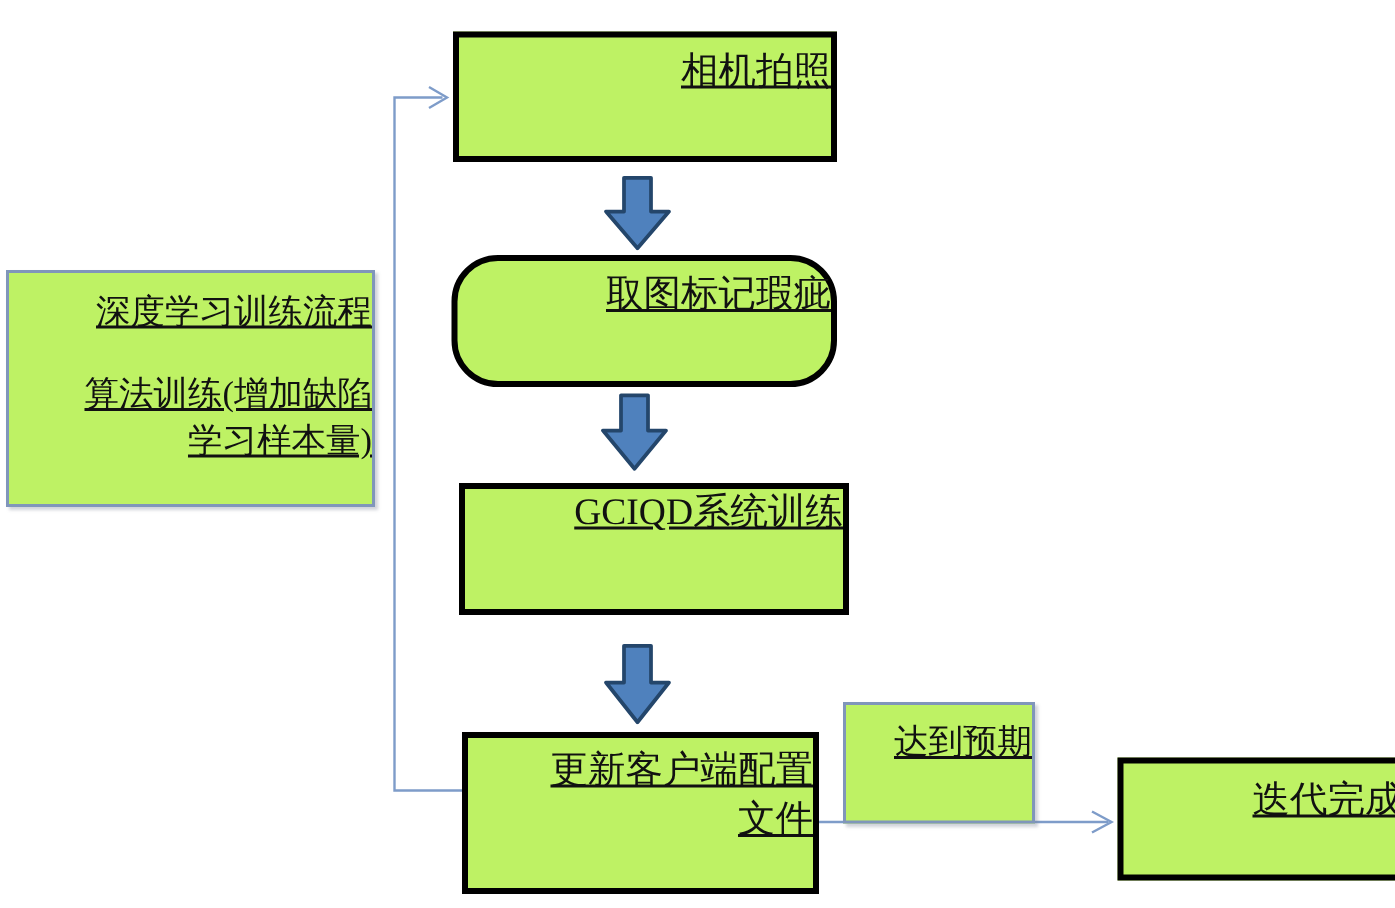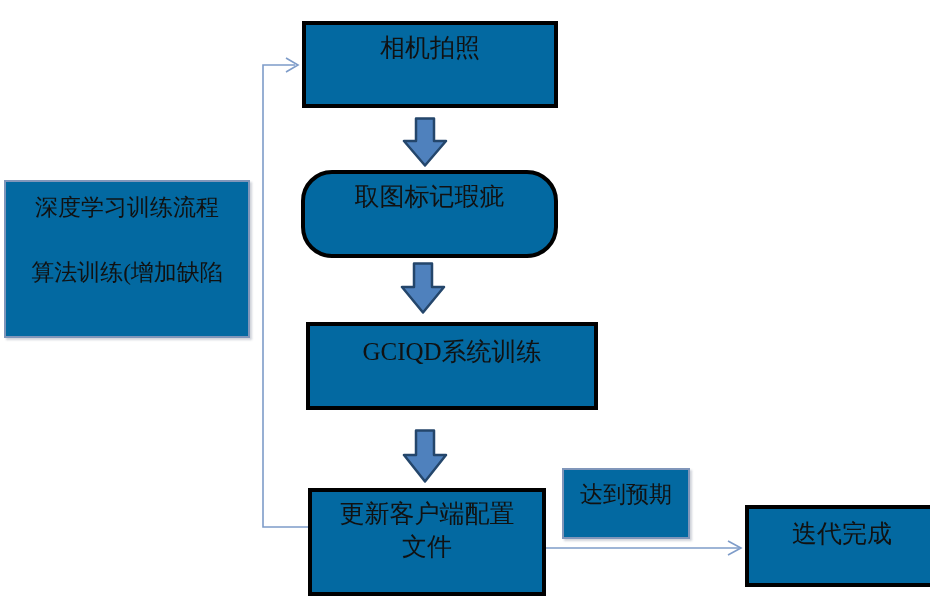--- a/index.html
+++ b/index.html
@@ -20,44 +20,45 @@
   .canvas{
     position:relative;
     width:930px;
     height:605px;
     background:var(--bg);
     overflow:hidden;
   }
   .node{
     position:absolute;
     box-sizing:border-box;
-    background:#0369a1;
-    text-align:center;
+    background:#bef264;
+    text-align:right;
     font-size:25px;
     line-height:1.3;
+    text-decoration:underline;
   }
   .node.black{
     border:4px solid var(--border-black);
   }
   .node.thin{
     border:2px solid var(--thin-blue);
     box-shadow:2px 2px 2px rgba(120,130,150,0.35);
   }
   .box-camera{left:302px;top:21px;width:256px;height:87px;padding-top:7px;}
   .box-mark{left:301px;top:170px;width:257px;height:88px;padding-top:7px;border-radius:31px;}
-  .box-train{left:306px;top:322px;width:292px;height:88px;padding-top:10px;}
+  .box-train{left:306px;top:322px;width:260px;height:88px;}
   .box-update{left:308px;top:488px;width:238px;height:108px;border-width:5px;padding-top:6px;}
   .box-done{left:745px;top:505px;width:194px;height:82px;padding-top:9px;}
-  .box-expect{left:562px;top:468px;width:128px;height:71px;padding-top:10px;font-size:23px;}
+  .box-expect{left:562px;top:468px;width:128px;height:81px;padding-top:10px;font-size:23px;}
   .box-info{
     left:4px;top:180px;width:246px;height:158px;
     font-size:23px;line-height:31px;padding-top:10px;
   }
   .box-info p{margin:0;}
-  .box-info .gap{margin-top:34px;}
+  .box-info .gap{margin-top:24px;}
   .block-arrow{position:absolute;}
   .block-arrow polygon{
     fill:var(--arrow-fill);
     stroke:var(--arrow-stroke);
     stroke-width:2.5;
     stroke-linejoin:round;
   }
   .arrow-1{left:402px;top:117px;}
   .arrow-2{left:400px;top:262px;}
   .arrow-3{left:402px;top:429px;}
@@ -80,20 +81,21 @@
     <polyline points="308,527 263,527 263,65 295,65"></polyline>
     <polyline points="286,58 298,65 286,72"></polyline>
 
     <polyline points="513,548 739,548"></polyline>
     <polyline points="728,541 741,548 728,555"></polyline>
   </svg>
 
   <div class="node thin box-info">
     <p>深度学习训练流程</p>
     <p class="gap">算法训练(增加缺陷</p>
+    <p>学习样本量)</p>
   </div>
 
   <div class="node black box-camera">
     <span>相机拍照</span>
   </div>
 
   <div class="node black box-mark">
     <span>取图标记瑕疵</span>
   </div>
 

